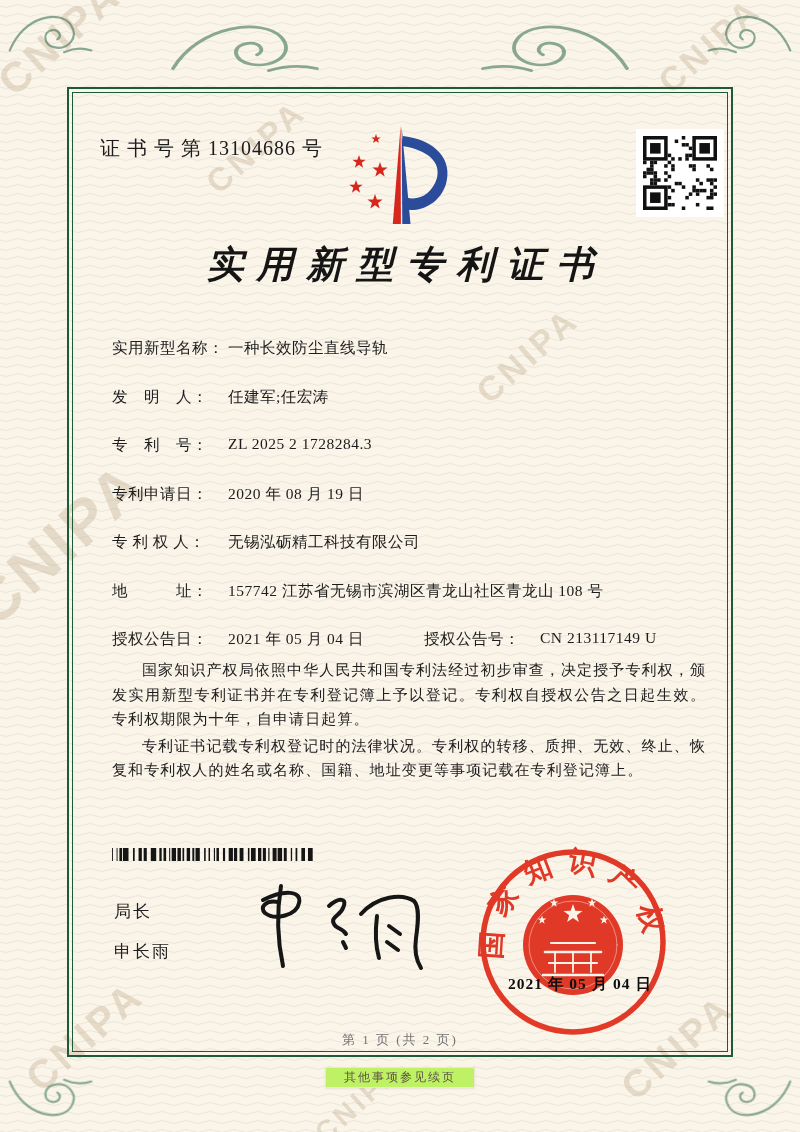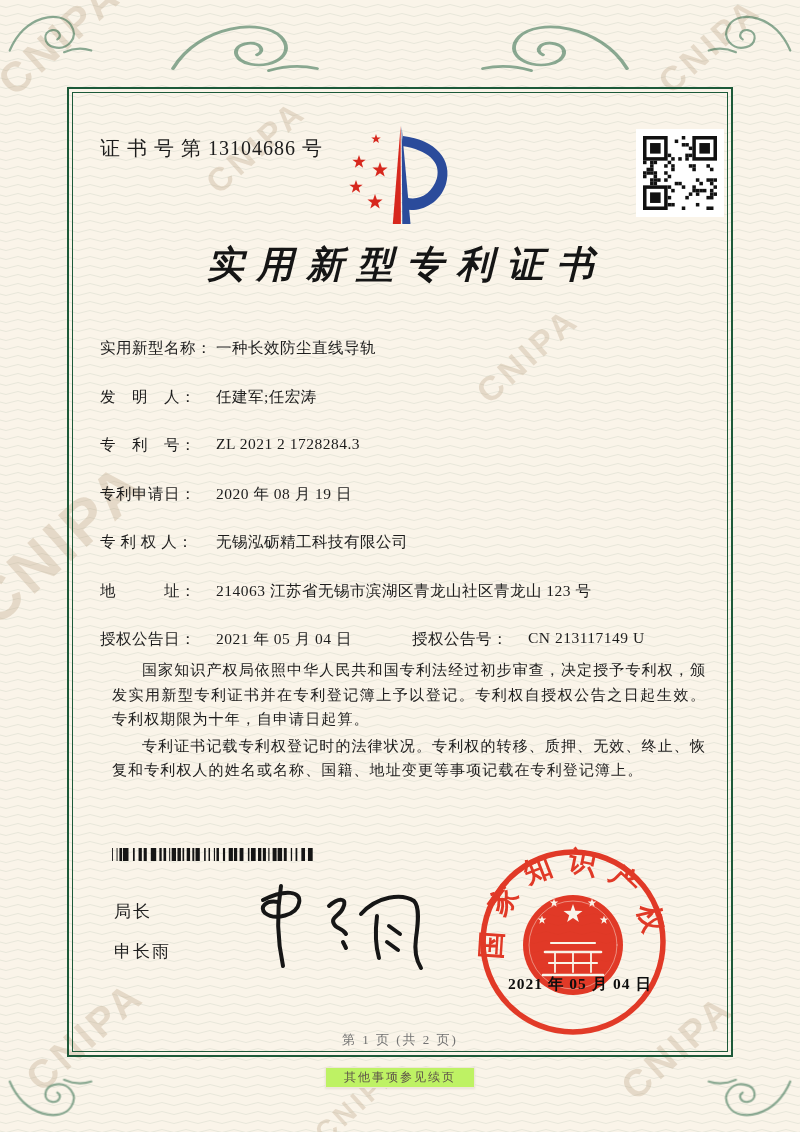--- a/index.html
+++ b/index.html
@@ -20,21 +20,21 @@
          border:2.5px solid #1d5a39;z-index:2;}
   .frame-inner{position:absolute;inset:3px;border:1px solid #1d5a39;}
   
   .cert-no{left:100px;top:135px;font-size:20px;letter-spacing:1px;z-index:3;}
   .logo{left:330px;top:112px;z-index:3;}
   .qr-box{left:636px;top:129px;width:88px;height:88px;background:#ffffff;z-index:3;
           display:flex;align-items:center;justify-content:center;}
   .title{left:0;right:0;top:240px;text-align:center;z-index:3;
          font-size:37px;font-weight:700;letter-spacing:13px;text-indent:13px;color:#151515;font-style:italic;}
   .fields{left:100px;top:338px;width:612px;z-index:3;font-size:15.5px;}
-  .field-row{display:flex;margin-bottom:27.5px;white-space:nowrap;}
+  .field-row{display:flex;margin-bottom:27.5px;white-space:nowrap;margin-left:12px;}
   .f-label{display:inline-block;width:116px;flex:none;letter-spacing:0.5px;}
   .f-value{letter-spacing:0.5px;}
   .f-value.fixed{display:inline-block;width:196px;flex:none;}
   .paras{left:100px;top:658px;width:606px;z-index:3;font-size:15px;line-height:24.5px;
          letter-spacing:1.1px;text-align:justify;}
   .paras p{margin:0 0 2px 12px;text-indent:2em;}
   .barcode{left:112px;top:848px;z-index:3;}
   .signer{left:114px;top:900px;z-index:3;font-family:Liberation Serif, serif;
           font-size:17px;letter-spacing:2px;color:#222;}
   .signer div{margin-bottom:17px;}
@@ -196,33 +196,33 @@
     <div class="field-row">
       <span class="f-label">实用新型名称：</span>
       <span class="f-value">一种长效防尘直线导轨</span>
     </div>
     <div class="field-row">
       <span class="f-label">发　明　人：</span>
       <span class="f-value">任建军;任宏涛</span>
     </div>
     <div class="field-row">
       <span class="f-label">专　利　号：</span>
-      <span class="f-value">ZL 2021 2 1728284.3</span>
+      <span class="f-value">ZL 2025 2 1728284.3</span>
     </div>
     <div class="field-row">
       <span class="f-label">专利申请日：</span>
       <span class="f-value">2020 年 08 月 19 日</span>
     </div>
     <div class="field-row">
       <span class="f-label">专 利 权 人：</span>
       <span class="f-value">无锡泓砺精工科技有限公司</span>
     </div>
     <div class="field-row">
       <span class="f-label">地　　　址：</span>
-      <span class="f-value">214063 江苏省无锡市滨湖区青龙山社区青龙山 123 号</span>
+      <span class="f-value">157742 江苏省无锡市滨湖区青龙山社区青龙山 108 号</span>
     </div>
     <div class="field-row">
       <span class="f-label">授权公告日：</span>
       <span class="f-value fixed">2021 年 05 月 04 日</span>
       <span class="f-label">授权公告号：</span>
       <span class="f-value">CN 213117149 U</span>
     </div>
   </div>
 
   <div class="abs paras">

